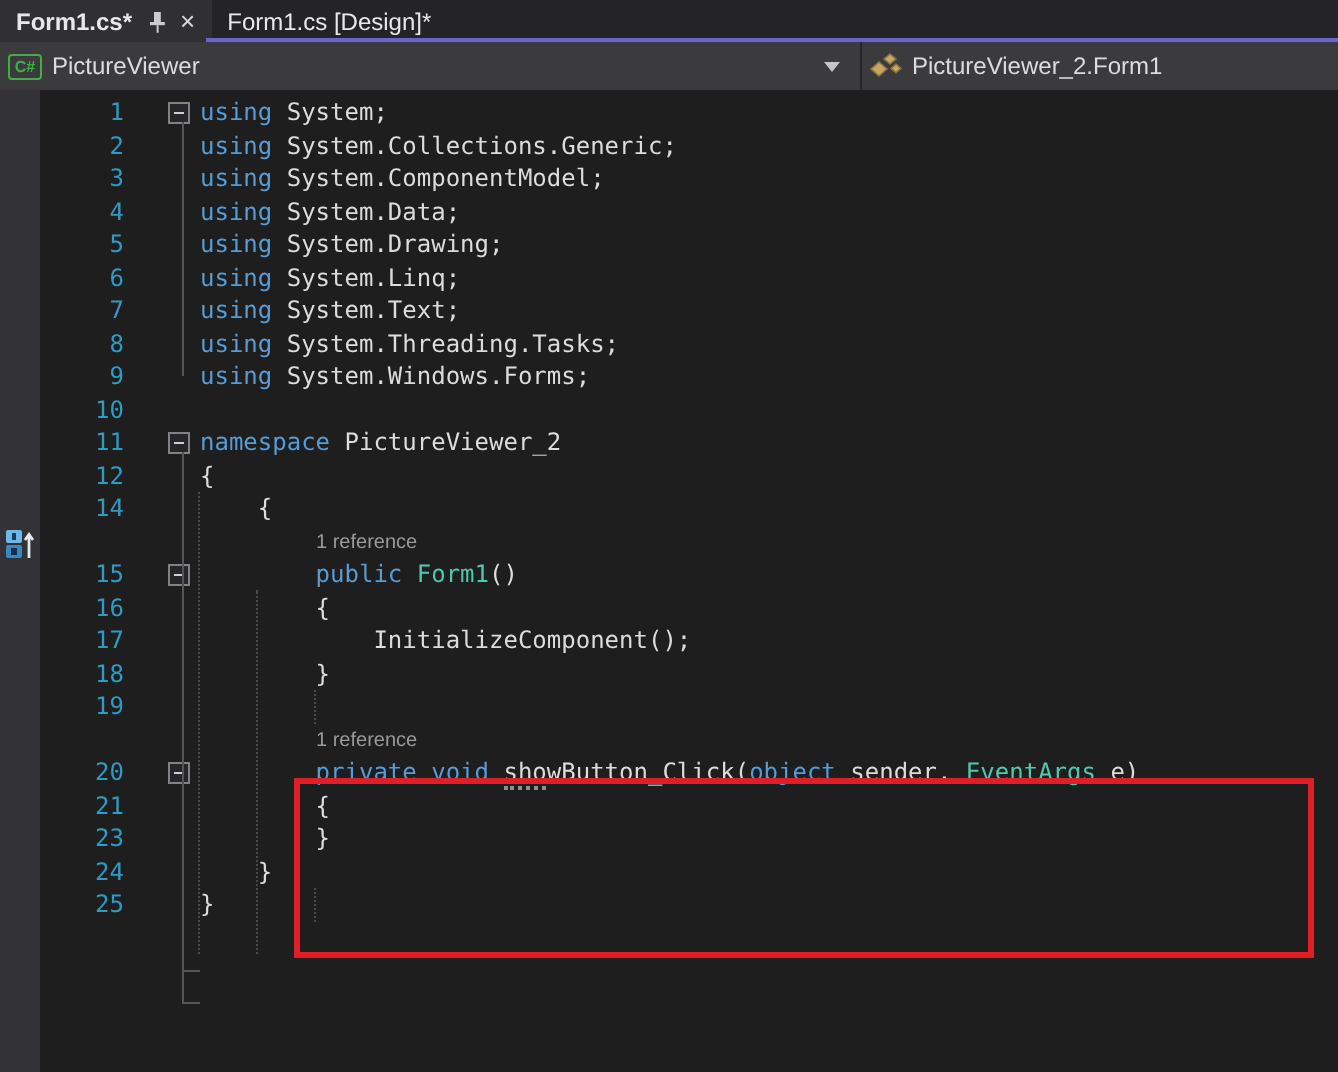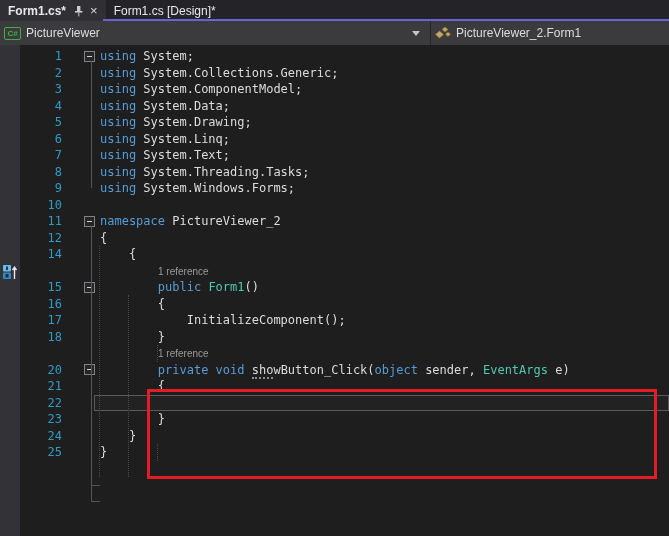--- a/index.html
+++ b/index.html
@@ -165,34 +165,33 @@
         </div>
         <div class="row">
           <span class="ln">17</span>
           <pre class="codeline"><span class="tok-pl">            InitializeComponent();</span></pre>
         </div>
         <div class="row">
           <span class="ln">18</span>
           <pre class="codeline"><span class="tok-pl">        }</span></pre>
         </div>
         <div class="row">
+          <span class="ln">19</span>
+        </div>
+        <div class="row">
           <span class="lens" style="left: 158px;">1 reference</span>
         </div>
         <div class="row">
           <span class="ln">20</span>
           <pre class="codeline"><span class="tok-kw">        private void </span><span class="tok-dots">sho</span><span class="tok-pl">wButton_Click(</span><span class="tok-kw">object</span><span class="tok-pl"> sender, </span><span class="tok-ty">EventArgs</span><span class="tok-pl"> e)</span></pre>
           <div class="foldbox"></div>
         </div>
         <div class="row">
           <span class="ln">21</span>
           <pre class="codeline"><span class="tok-pl">        {</span></pre>
-        </div>
-        <div class="row">
-          <span class="ln">22</span>
-          <div class="curline"></div>
         </div>
         <div class="row">
           <span class="ln">23</span>
           <pre class="codeline"><span class="tok-pl">        }</span></pre>
         </div>
         <div class="row">
           <span class="ln">24</span>
           <pre class="codeline"><span class="tok-pl">    }</span></pre>
         </div>
         <div class="row">

